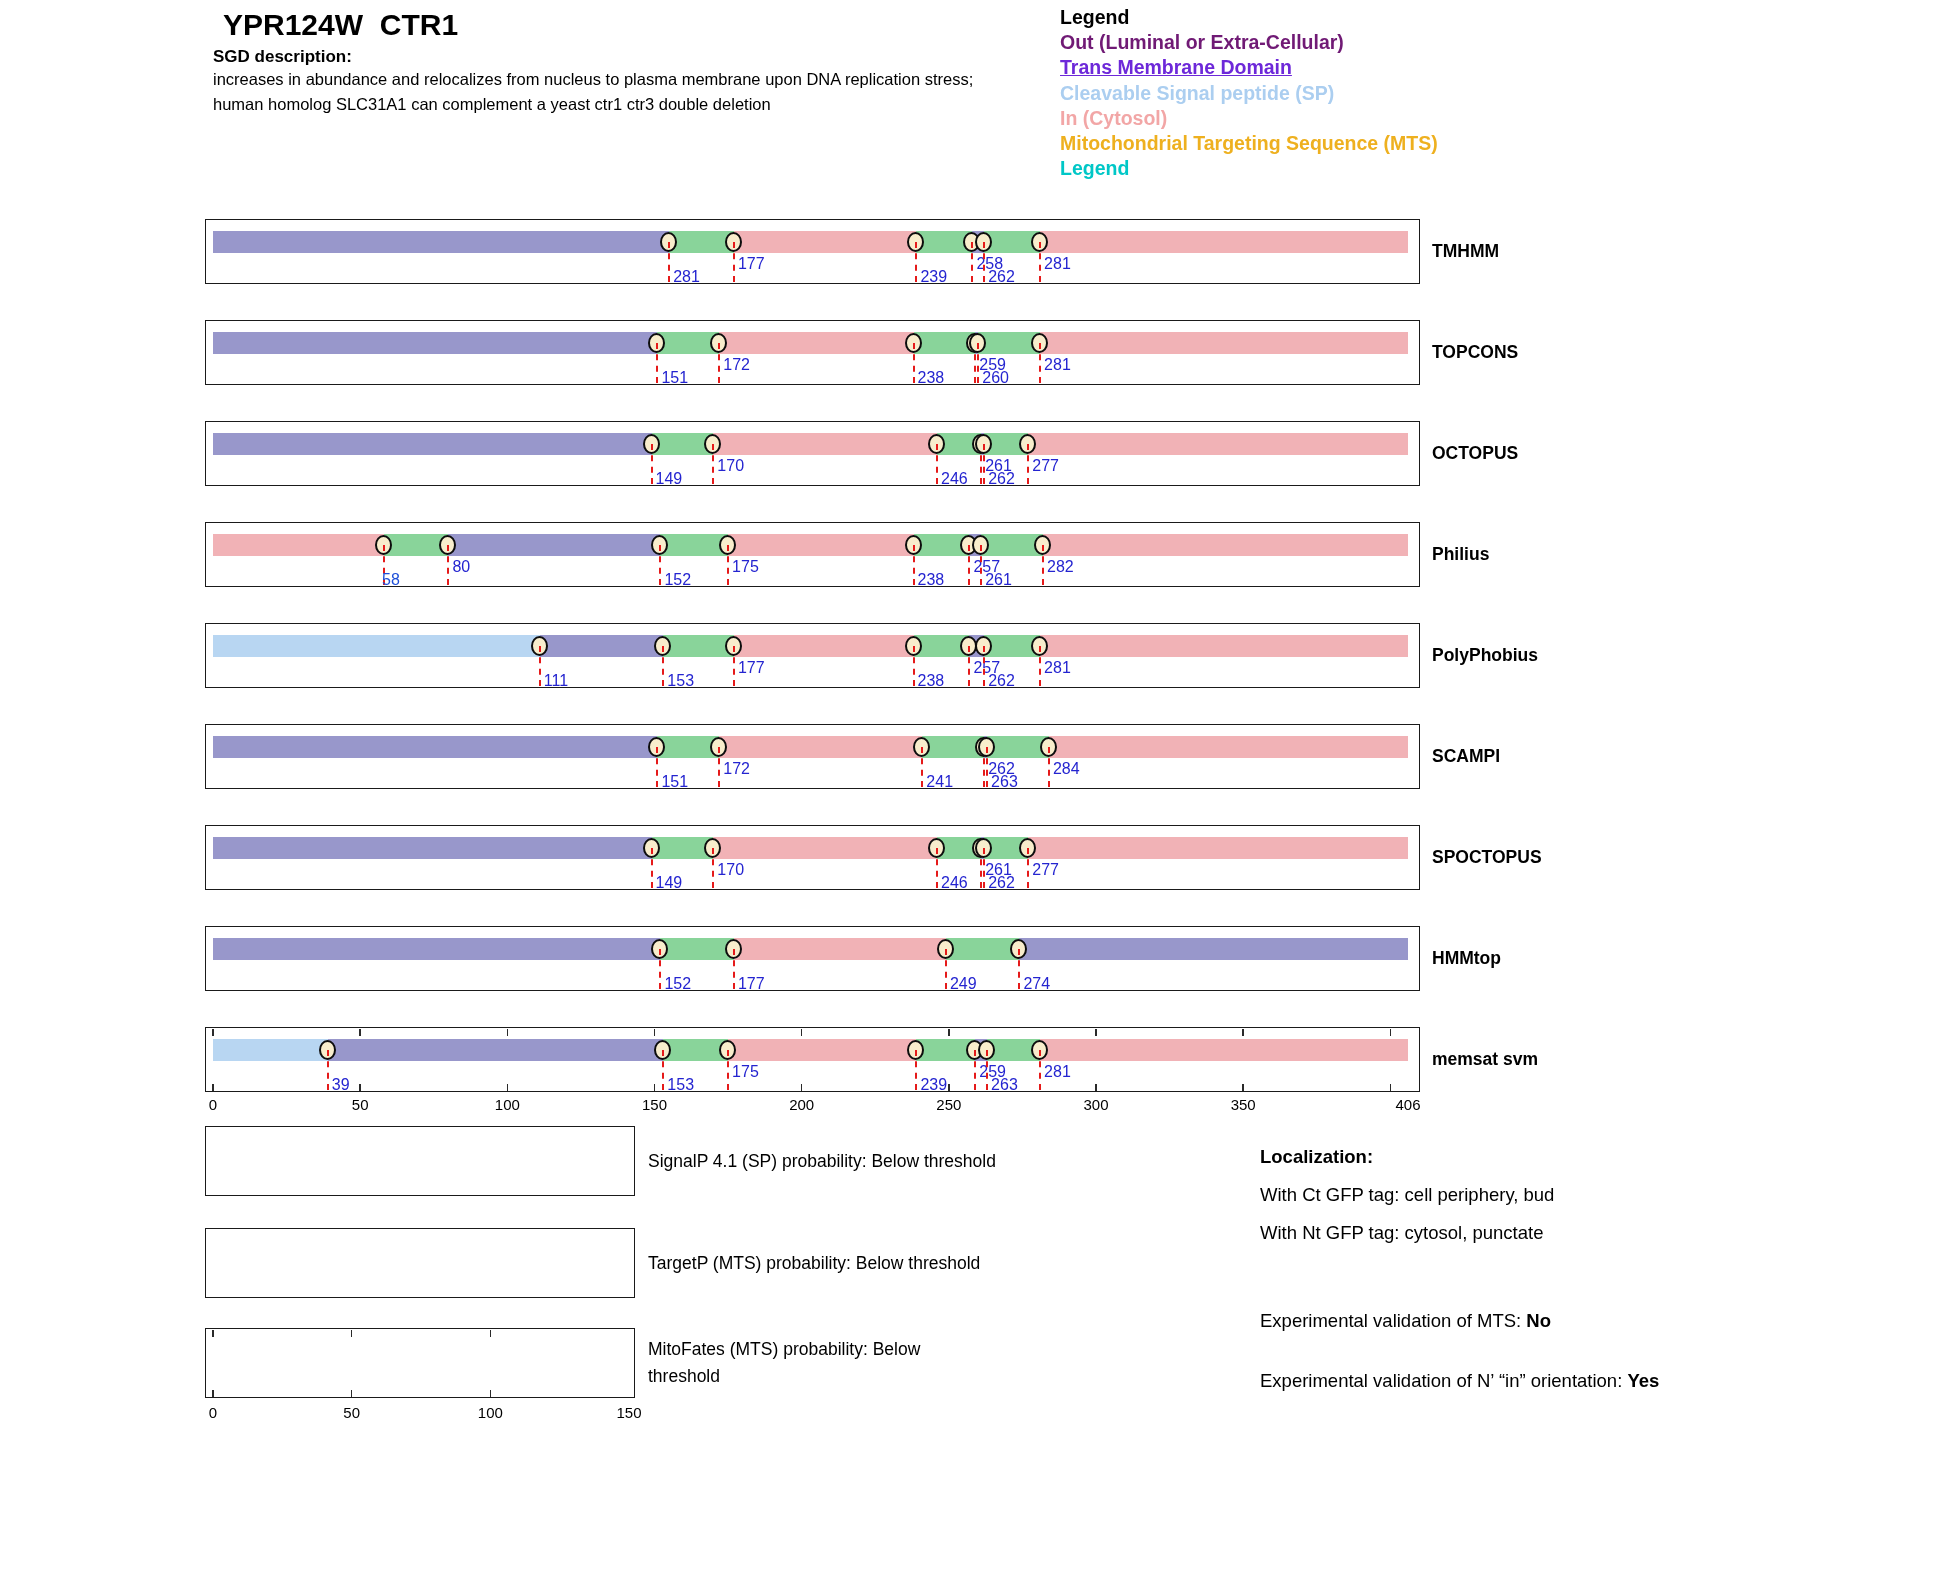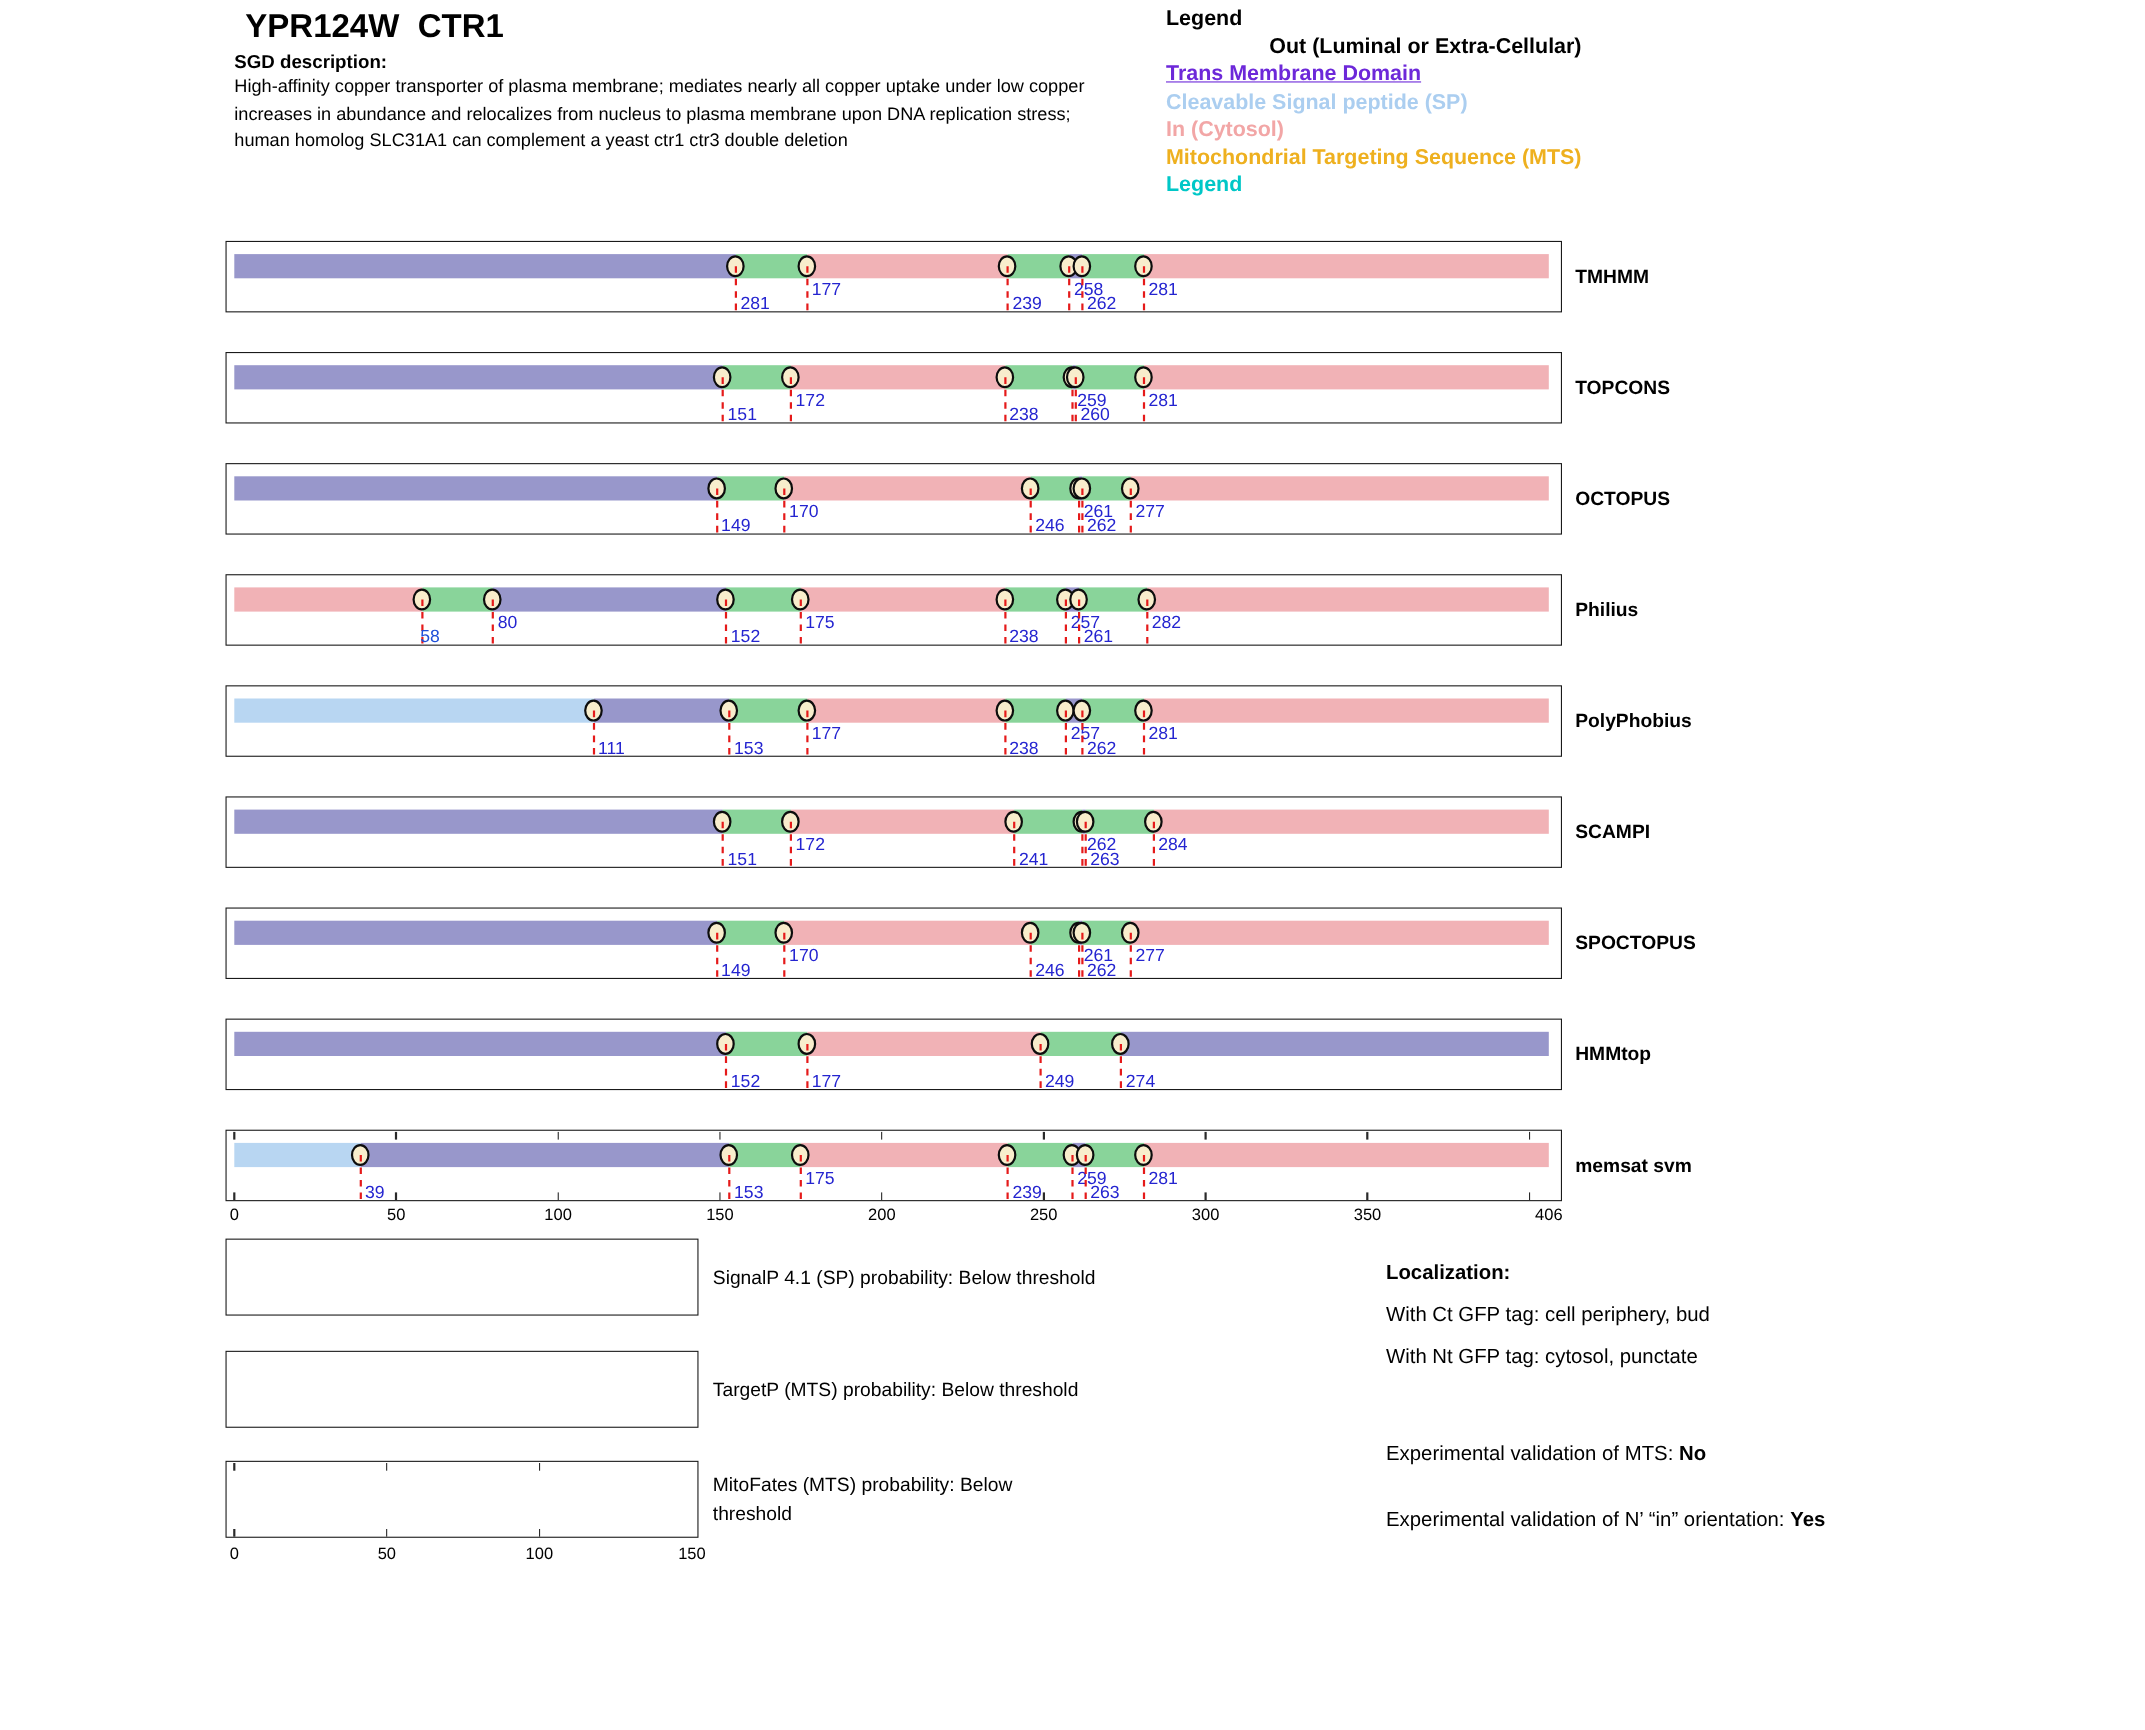--- a/index.html
+++ b/index.html
@@ -26,28 +26,27 @@
   .loc-line{left:1260px;font-size:18.5px;white-space:nowrap;}
   .loc-title{font-weight:bold;}
   .bold{font-weight:bold;}
 </style>
 </head>
 <body>
 
 <div class="abs" id="title">YPR124W  CTR1</div>
 <div class="abs" id="sgd-label">SGD description:</div>
 <div class="abs" id="desc">
-    <div>High-affinity copper transporter of plasma membrane; mediates nearly all copper uptake under low copper</div>
     <div>increases in abundance and relocalizes from nucleus to plasma membrane upon DNA replication stress;</div>
     <div>human homolog SLC31A1 can complement a yeast ctr1 ctr3 double deletion</div>
   </div>
 
 <div class="abs" id="legend">
   <div class="lg-title">Legend</div>
-<div class="lg-item" style="color: #000000; text-align: right;">Out (Luminal or Extra-Cellular)</div>
+<div class="lg-item" style="color: #701a75;">Out (Luminal or Extra-Cellular)</div>
     <div class="lg-item" style="color: #6d28d9; text-decoration: underline;">Trans Membrane Domain</div>
     <div class="lg-item" style="color: rgb(171, 206, 240);">Cleavable Signal peptide (SP)</div>
     <div class="lg-item" style="color: rgb(242, 166, 166);">In (Cytosol)</div>
     <div class="lg-item" style="color: rgb(238, 176, 31);">Mitochondrial Targeting Sequence (MTS)</div>
     <div class="lg-item" style="color: rgb(0, 199, 199);">Legend</div>
   </div>
 
 <div id="tracks">
     <div class="abs track" style="top: 219px;">
       <div class="abs tbox"></div>

